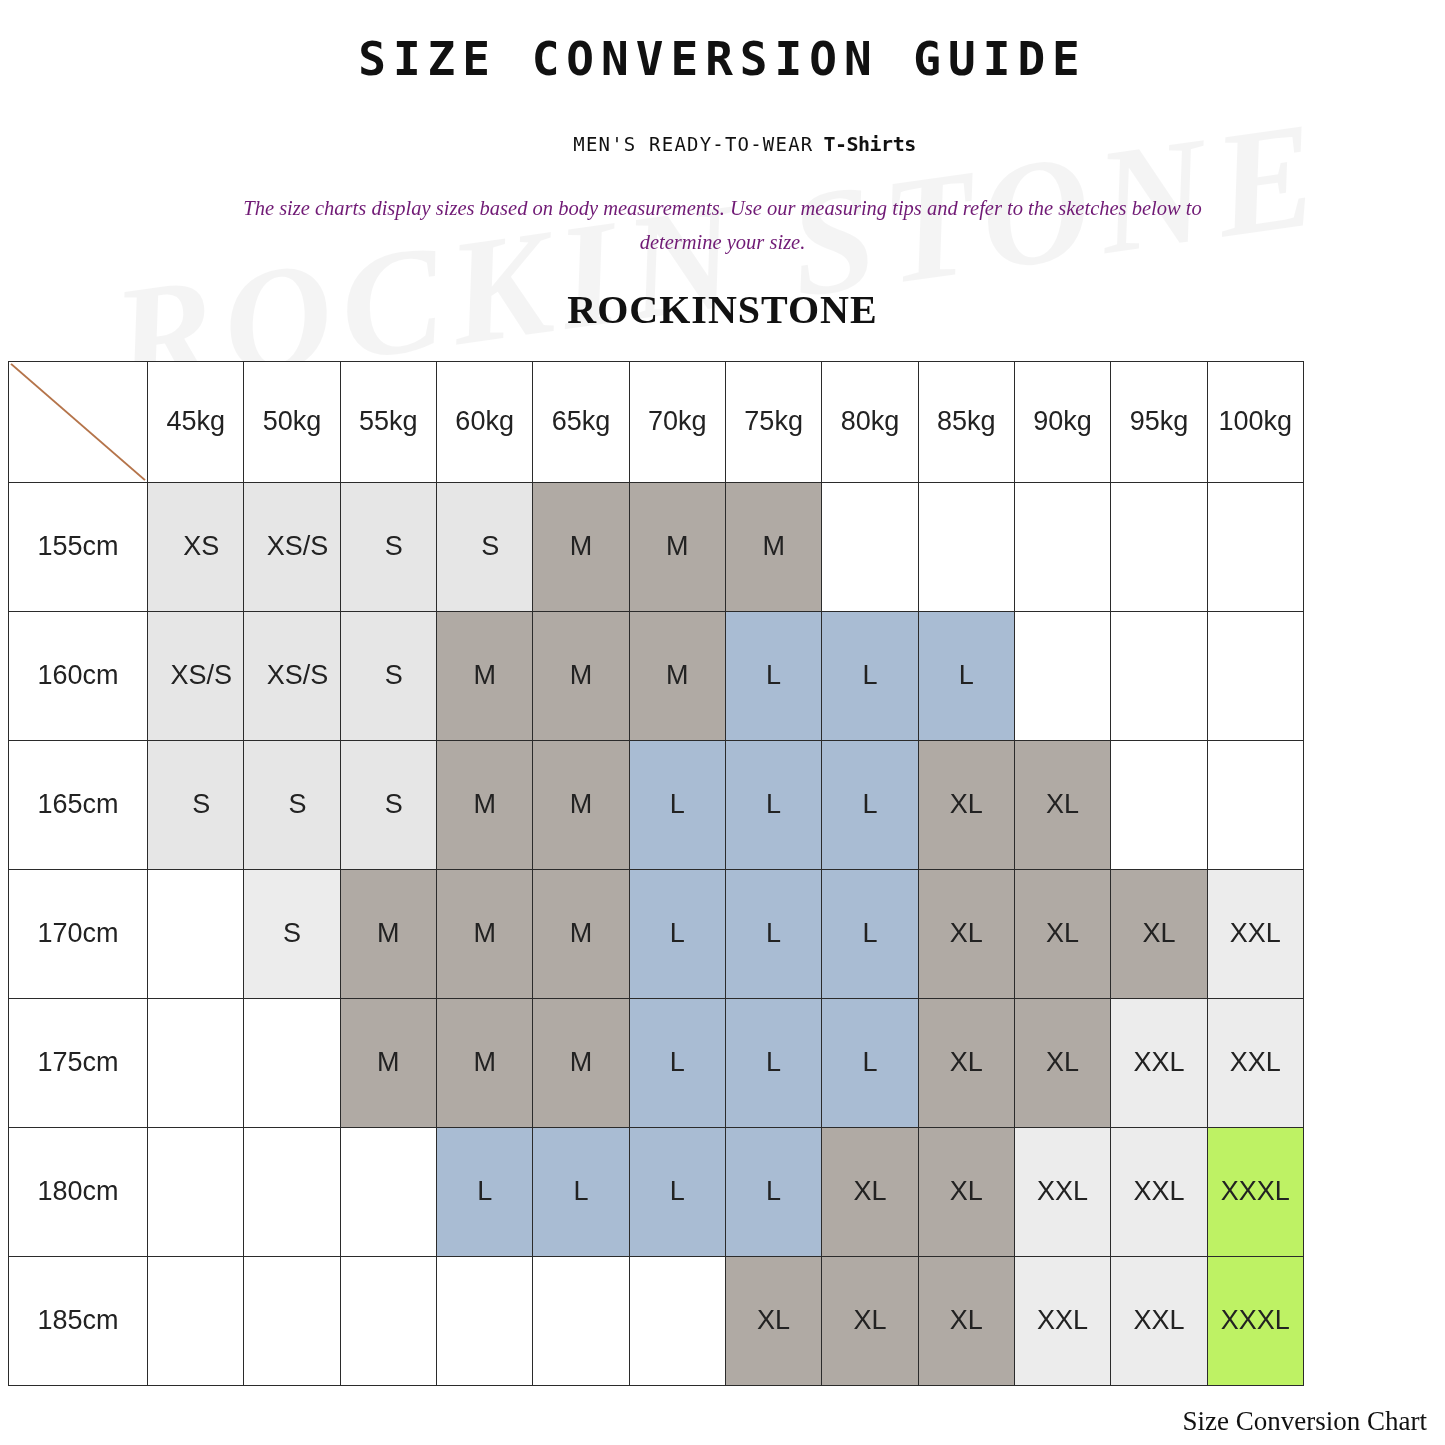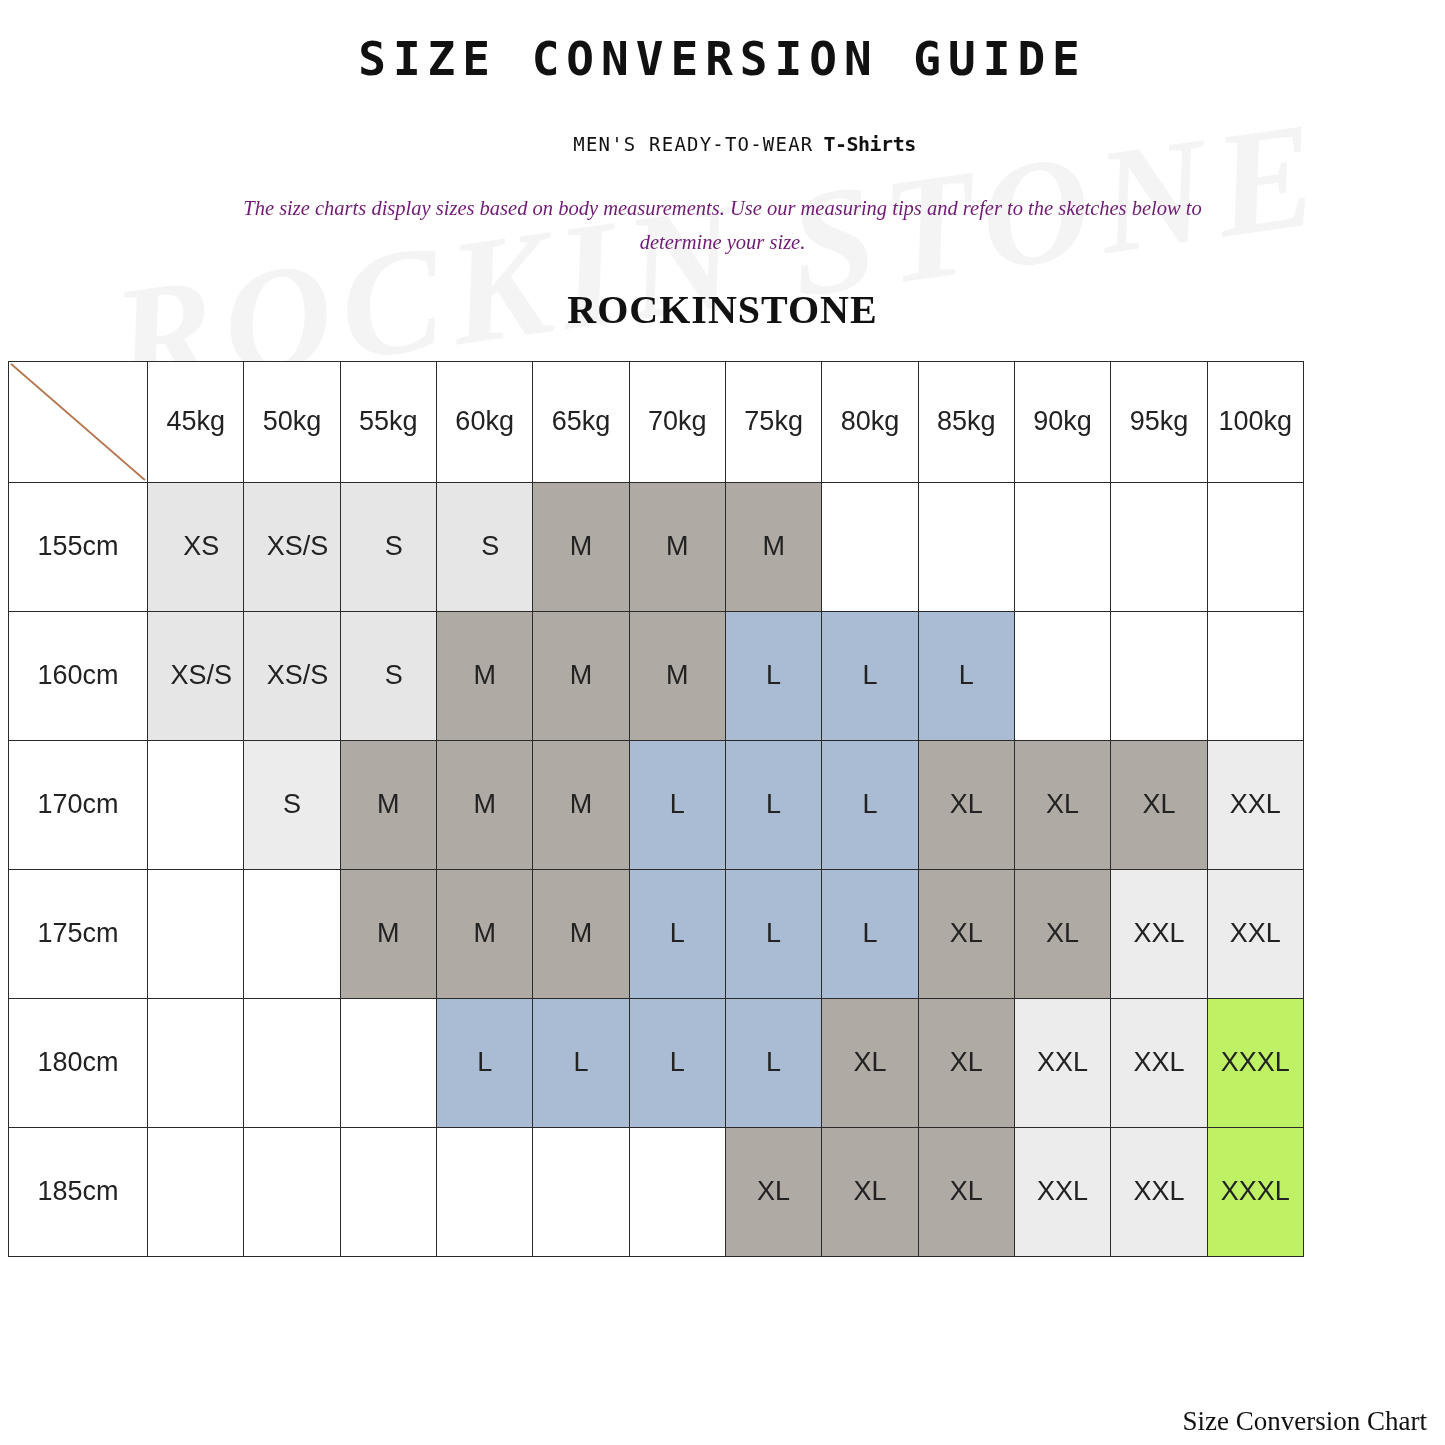--- a/index.html
+++ b/index.html
@@ -211,20 +211,35 @@
           <td class="c-gray">M</td>
           <td class="c-gray">M</td>
           <td class="c-blue">L</td>
           <td class="c-blue">L</td>
           <td class="c-blue">L</td>
           <td class="c-empty"></td>
           <td class="c-empty"></td>
           <td class="c-empty"></td>
         </tr>
         <tr>
+          <td class="rowhead">165cm</td>
+          <td class="c-lightgray">S</td>
+          <td class="c-lightgray">S</td>
+          <td class="c-lightgray">S</td>
+          <td class="c-gray">M</td>
+          <td class="c-gray">M</td>
+          <td class="c-blue">L</td>
+          <td class="c-blue">L</td>
+          <td class="c-blue">L</td>
+          <td class="c-gray">XL</td>
+          <td class="c-gray">XL</td>
+          <td class="c-empty"></td>
+          <td class="c-empty"></td>
+        </tr>
+        <tr>
           <td class="rowhead">170cm</td>
           <td class="c-empty"></td>
           <td class="c-palegray">S</td>
           <td class="c-gray">M</td>
           <td class="c-gray">M</td>
           <td class="c-gray">M</td>
           <td class="c-blue">L</td>
           <td class="c-blue">L</td>
           <td class="c-blue">L</td>
           <td class="c-gray">XL</td>

